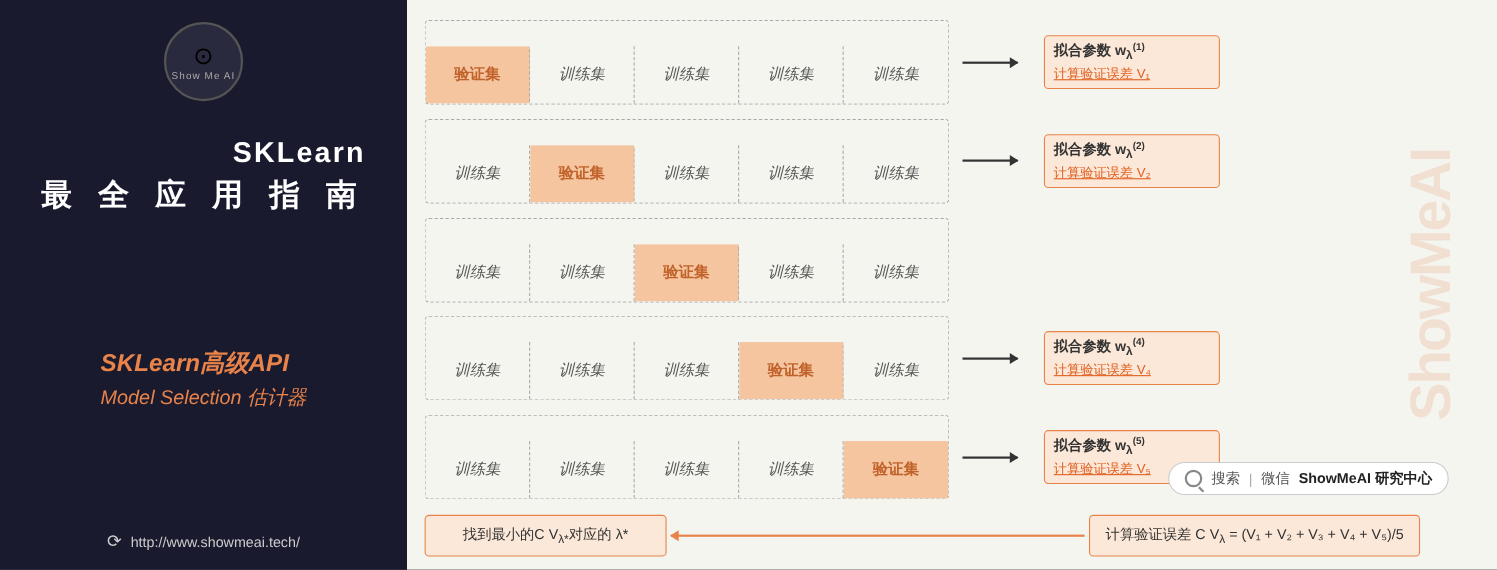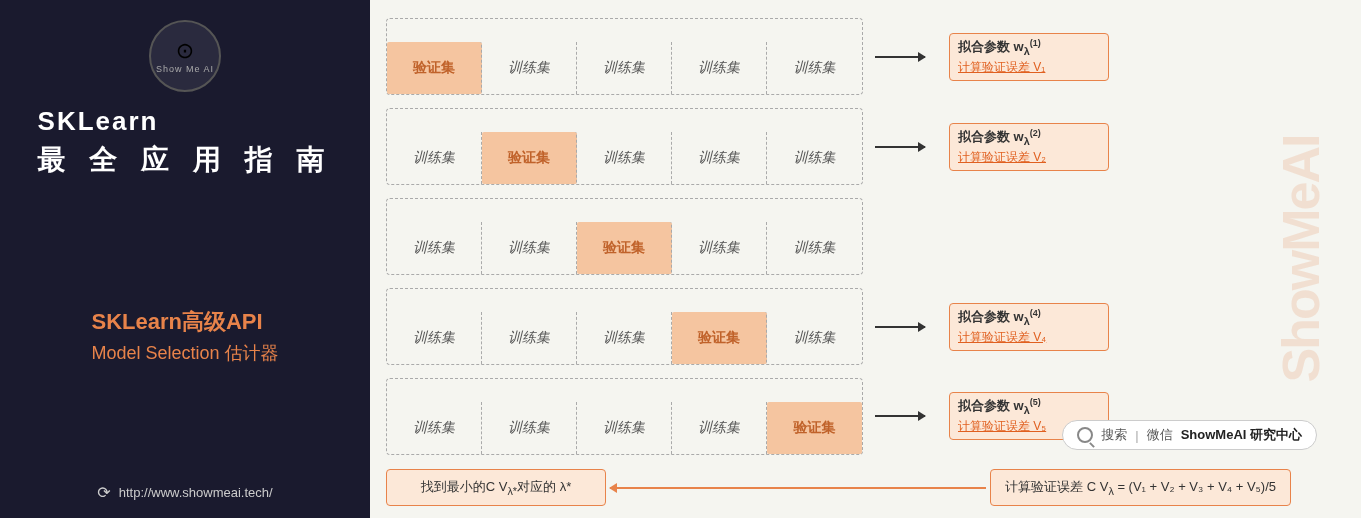--- a/index.html
+++ b/index.html
@@ -47,41 +47,42 @@
       font-size: 22px;
     }
 
     .logo-text-small {
       font-size: 9px;
       color: #aaa;
       letter-spacing: 1px;
     }
 
     .title-block {
-      text-align: left;
-      margin-top: 8px;
+      text-align: right;
+      margin-top: 25px;
     }
 
     .title-sklearn {
       color: #ffffff;
       font-size: 26px;
       font-weight: bold;
       letter-spacing: 2px;
     }
 
     .title-guide {
       color: #ffffff;
       font-size: 28px;
       font-weight: bold;
       letter-spacing: 8px;
       margin-top: 4px;
     }
 
     .subtitle-block {
       margin-top: 10px;
+      font-style: italic;
     }
 
     .subtitle-api {
       color: #e8834a;
       font-size: 22px;
       font-weight: bold;
     }
 
     .subtitle-model {
       color: #e8834a;

